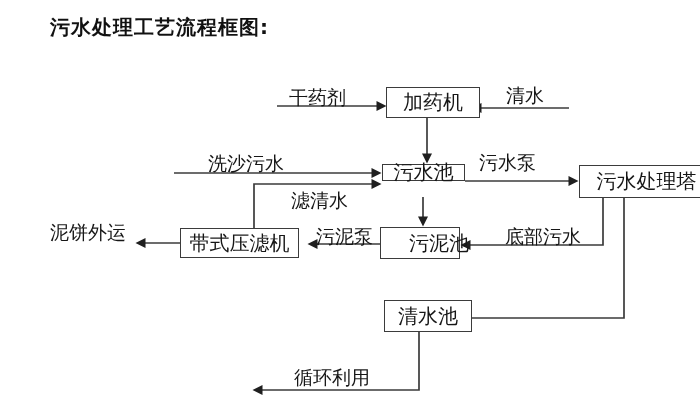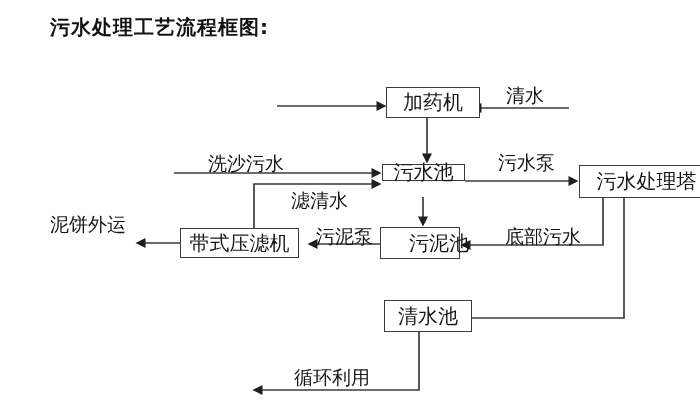--- a/index.html
+++ b/index.html
@@ -17,25 +17,25 @@
   #node-dosing{left:354px;top:87px;width:94px;height:31px;}
   #node-sewage-pool{left:350px;top:164px;width:83px;height:17px;}
   #node-tower{left:547px;top:165px;width:135px;height:33px;}
   #node-sludge-pool{left:348px;top:227px;width:80px;height:32px;padding-left:38px;}
   #node-belt-press{left:148px;top:228px;width:119px;height:30px;}
   #node-clean-pool{left:352px;top:300px;width:88px;height:32px;}
   
   #lbl-dry-chemical{left:257px;top:85px;}
   #lbl-clean-water{left:474px;top:83px;}
   #lbl-sand-washing{left:176px;top:151px;}
-  #lbl-sewage-pump{left:466px;top:150px;font-family:Liberation Mono, monospace;}
+  #lbl-sewage-pump{left:447px;top:150px;font-family:Liberation Mono, monospace;}
   #lbl-filtered-water{left:259px;top:188px;}
   #lbl-sludge-pump{left:284px;top:224px;}
   #lbl-bottom-sewage{left:473px;top:224px;}
-  #lbl-mud-cake{left:18px;top:212px;}
+  #lbl-mud-cake{left:18px;top:220px;}
   #lbl-recycle{left:262px;top:365px;}
 </style>
 </head>
 <body>
 
 <div id="page">
 
   <div id="title">污水处理工艺流程框图:</div>
 
   <svg class="edges" xmlns="http://www.w3.org/2000/svg">
@@ -58,20 +58,21 @@
     <polyline points="387,332 387,390 223,390" marker-end="url(#arrow)"></polyline>
   </svg>
 
   <div class="node" id="node-dosing">加药机</div>
   <div class="node" id="node-sewage-pool">污水池</div>
   <div class="node" id="node-tower">污水处理塔</div>
   <div class="node" id="node-sludge-pool">污泥池</div>
   <div class="node" id="node-belt-press">带式压滤机</div>
   <div class="node" id="node-clean-pool">清水池</div>
 
+  <div class="flabel" id="lbl-dry-chemical">干药剂</div>
   <div class="flabel" id="lbl-clean-water">清水</div>
   <div class="flabel" id="lbl-sand-washing">洗沙污水</div>
   <div class="flabel" id="lbl-filtered-water">滤清水</div>
   <div class="flabel" id="lbl-sewage-pump">污水泵</div>
   <div class="flabel" id="lbl-sludge-pump">污泥泵</div>
   <div class="flabel" id="lbl-bottom-sewage">底部污水</div>
   <div class="flabel" id="lbl-mud-cake">泥饼外运</div>
   <div class="flabel" id="lbl-recycle">循环利用</div>
 
 </div>

